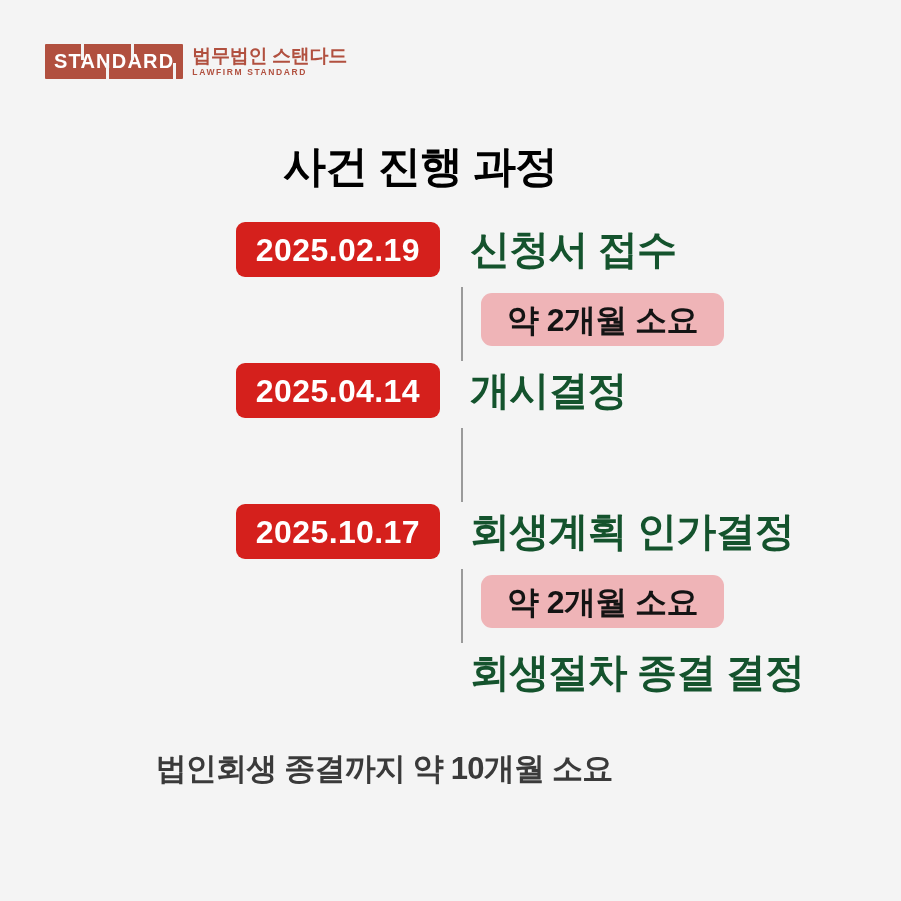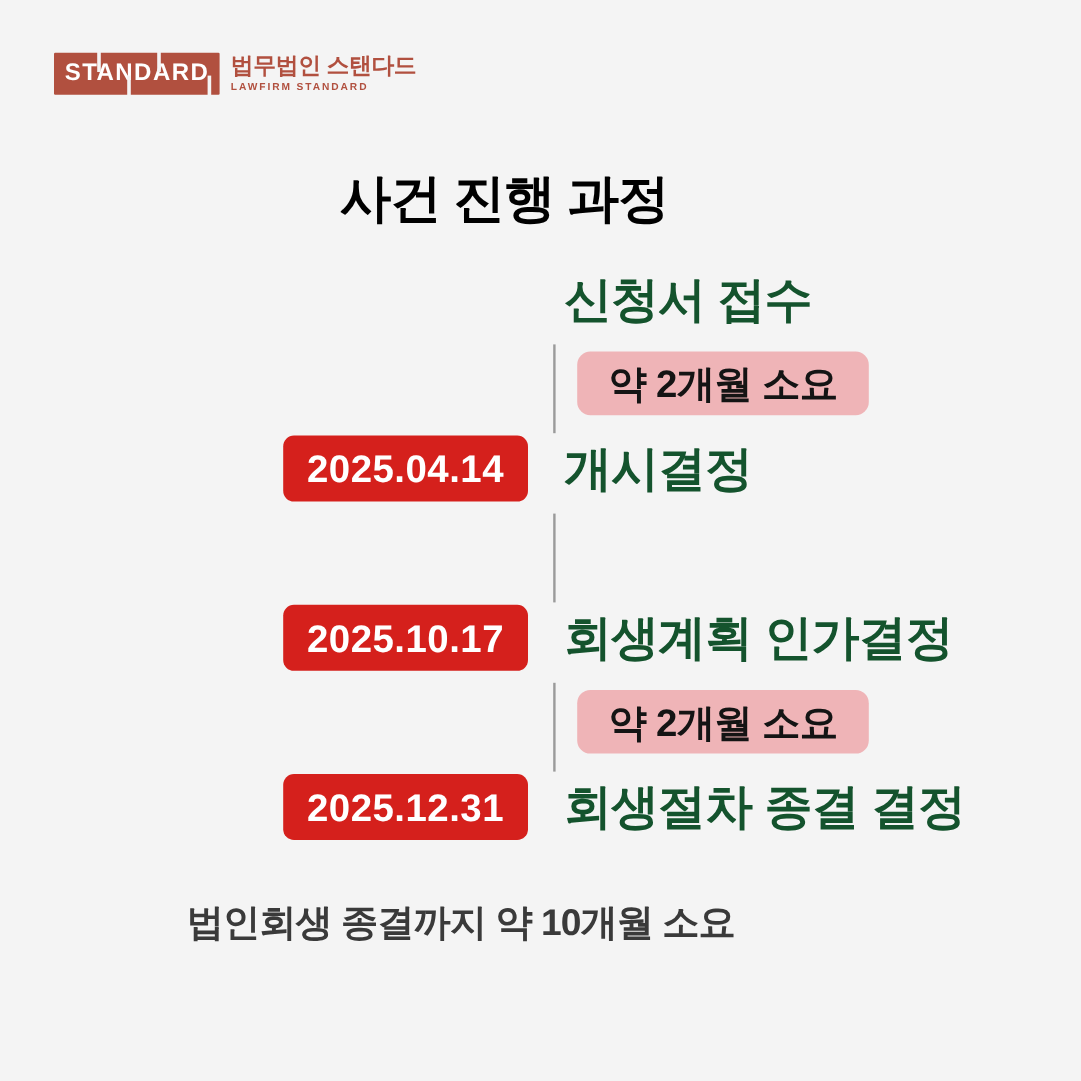--- a/index.html
+++ b/index.html
@@ -201,20 +201,23 @@
     <span class="kr">법무법인 스탠다드</span>
     <span class="en">LAWFIRM STANDARD</span>
   </div>
 </div>
 
 <h1 id="page-title">사건 진행 과정</h1>
 
 <div id="timeline">
 
   <div class="tl-row">
+    <div class="date-badge">
+      <span class="date-text">2025.02.19</span>
+    </div>
     <div class="event-label">신청서 접수</div>
   </div>
 
   <div class="tl-gap">
     <span class="connector-line"></span>
     <div class="duration-pill p0">
       <span class="pill-text">약 2개월 소요</span>
     </div>
   </div>
 
@@ -237,21 +240,18 @@
   </div>
 
   <div class="tl-gap">
     <span class="connector-line"></span>
     <div class="duration-pill p2">
       <span class="pill-text">약 2개월 소요</span>
     </div>
   </div>
 
   <div class="tl-row">
-    <div class="date-badge">
-      <span class="date-text">2025.12.31</span>
-    </div>
     <div class="event-label">회생절차 종결 결정</div>
   </div>
 
 </div>
 
 <div id="summary-footer">법인회생 종결까지 약 10개월 소요</div>
 
 </body></html>

